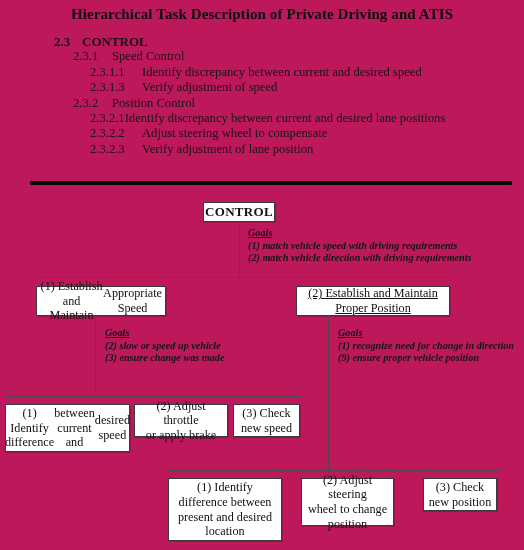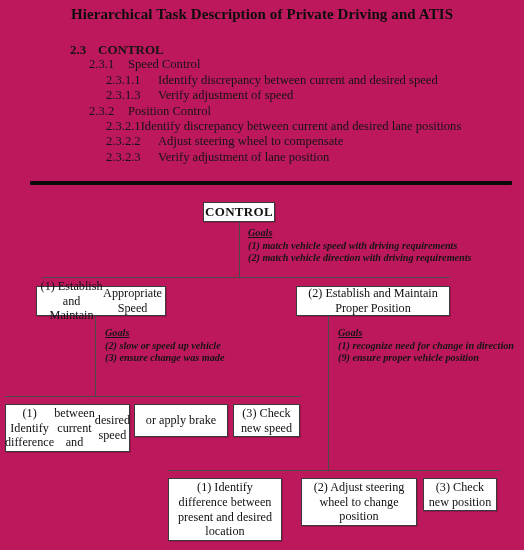--- a/index.html
+++ b/index.html
@@ -27,23 +27,22 @@
     font-weight: bold;
     font-size: 15px;
     letter-spacing: 0.1px;
     color: #0d0d0d;
   }
 
   
   .outline {
     position: absolute;
     left: 0;
-    top: 42px;
+    top: 34px;
     width: 436px;
-    padding-left: 16px;
   }
   .ol-row {
     display: flex;
     font-size: 12.6px;
     line-height: 15.4px;
     white-space: nowrap;
     color: #141414;
   }
   .ol-num { display: inline-block; }
   .ol-txt { display: inline-block; }
@@ -198,50 +197,51 @@
   <div class="vline" style="left:95px; top:316px; height:81px;"></div>
   <div class="hline" style="left:5px; top:396px; width:296px;"></div>
 
   <div class="node" style="left:5px; top:404px; width:125px; height:48px; flex-direction:row;">
     <span class="nlabel">(1) Identify difference</span>
     <span class="nlabel">between current and</span>
     <span class="nlabel">desired speed</span>
   </div>
 
   <div class="node" style="left:134px; top:404px; width:94px; height:33px; flex-direction:column;">
+    <span class="nlabel">(2) Adjust throttle</span>
     <span class="nlabel">or apply brake</span>
   </div>
 
   <div class="node" style="left:233px; top:404px; width:67px; height:33px; flex-direction:column;">
     <span class="nlabel">(3) Check</span>
     <span class="nlabel">new speed</span>
   </div>
 
-  <div class="node" style="left:296px; top:286px; width:154px; height:30px; flex-direction:column;">
+  <div class="node" style="left:296px; top:286px; width:154px; height:30px; flex-direction:column;text-decoration:underline;">
     <span class="nlabel">(2) Establish and Maintain</span>
     <span class="nlabel">Proper Position</span>
   </div>
 
   <div class="goals" style="left:338px; top:327px;">
     <span class="ghead">Goals</span>
     <span class="gitem">(1) recognize need for change in direction</span>
     <span class="gitem">(9) ensure proper vehicle position</span>
   </div>
 
   <div class="vline" style="left:328px; top:316px; height:155px;"></div>
   <div class="hline" style="left:168px; top:470px; width:332px;"></div>
 
   <div class="node" style="left:168px; top:478px; width:114px; height:63px; flex-direction:column;">
     <span class="nlabel">(1) Identify</span>
     <span class="nlabel">difference between</span>
     <span class="nlabel">present and desired</span>
     <span class="nlabel">location</span>
   </div>
 
-  <div class="node" style="left:301px; top:478px; width:116px; height:48px; flex-direction:column;">
+  <div class="node" style="left:301px; top:478px; width:93px; height:48px; flex-direction:column;">
     <span class="nlabel">(2) Adjust steering</span>
     <span class="nlabel">wheel to change</span>
     <span class="nlabel">position</span>
   </div>
 
   <div class="node" style="left:423px; top:478px; width:74px; height:33px; flex-direction:column;">
     <span class="nlabel">(3) Check</span>
     <span class="nlabel">new position</span>
   </div>
 

